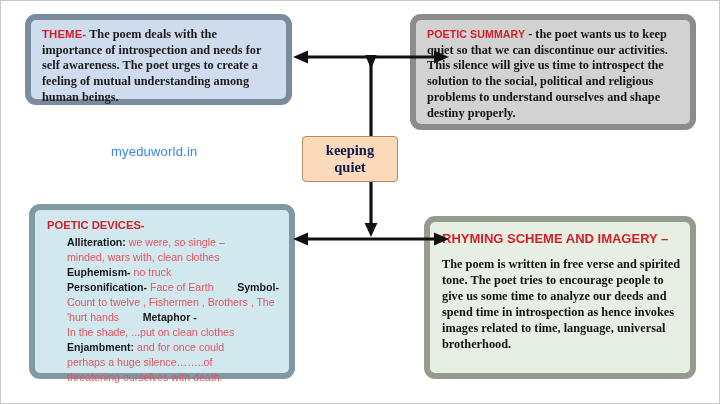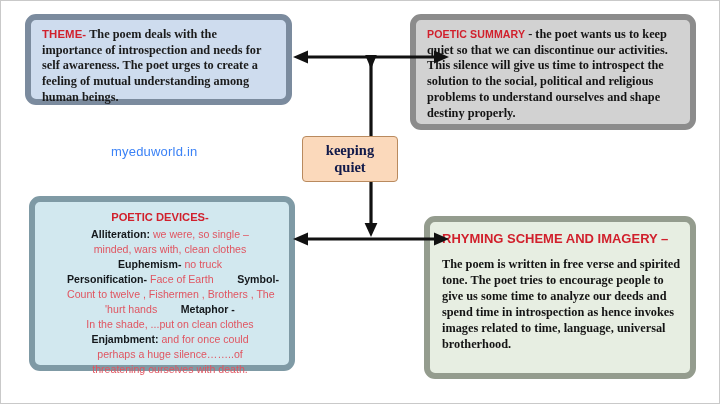--- a/index.html
+++ b/index.html
@@ -64,30 +64,29 @@
   #summary-box .hd {
     color: #d1202c;
     font-family: "Liberation Sans", sans-serif;
     font-weight: bold;
     font-size: 10.6px;
     letter-spacing: .1px;
   }
 
   
   #devices-box {
-    left: 28px;  top: 195px;
+    left: 28px;  top: 203px;
     width: 266px; height: 175px;
     background: #d2e8ef;
     border-color: #7f9aa5;
     padding: 8px 16px 5px 12px;
     font-family: "Liberation Sans", sans-serif;
     font-size: 10.6px;
     line-height: 1.42;
     color: #e05561;
-    text-align: center;
   }
   #devices-box .hd {
     color: #d1202c;
     font-weight: bold;
     font-size: 11.2px;
     display: block;
     margin-bottom: 1px;
   }
   #devices-box b { color: #14181c; font-weight: bold; }
   #devices-box .ln { display: block; white-space: pre; margin-left: 20px; }

